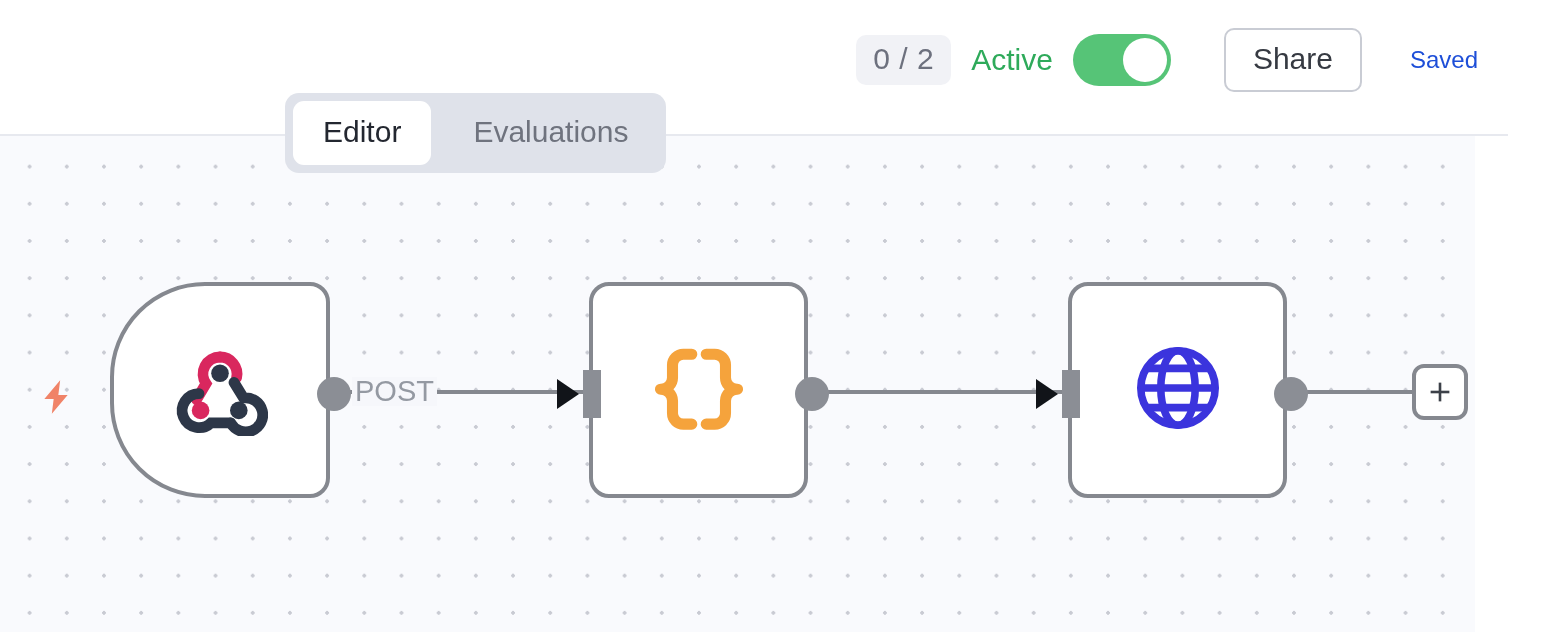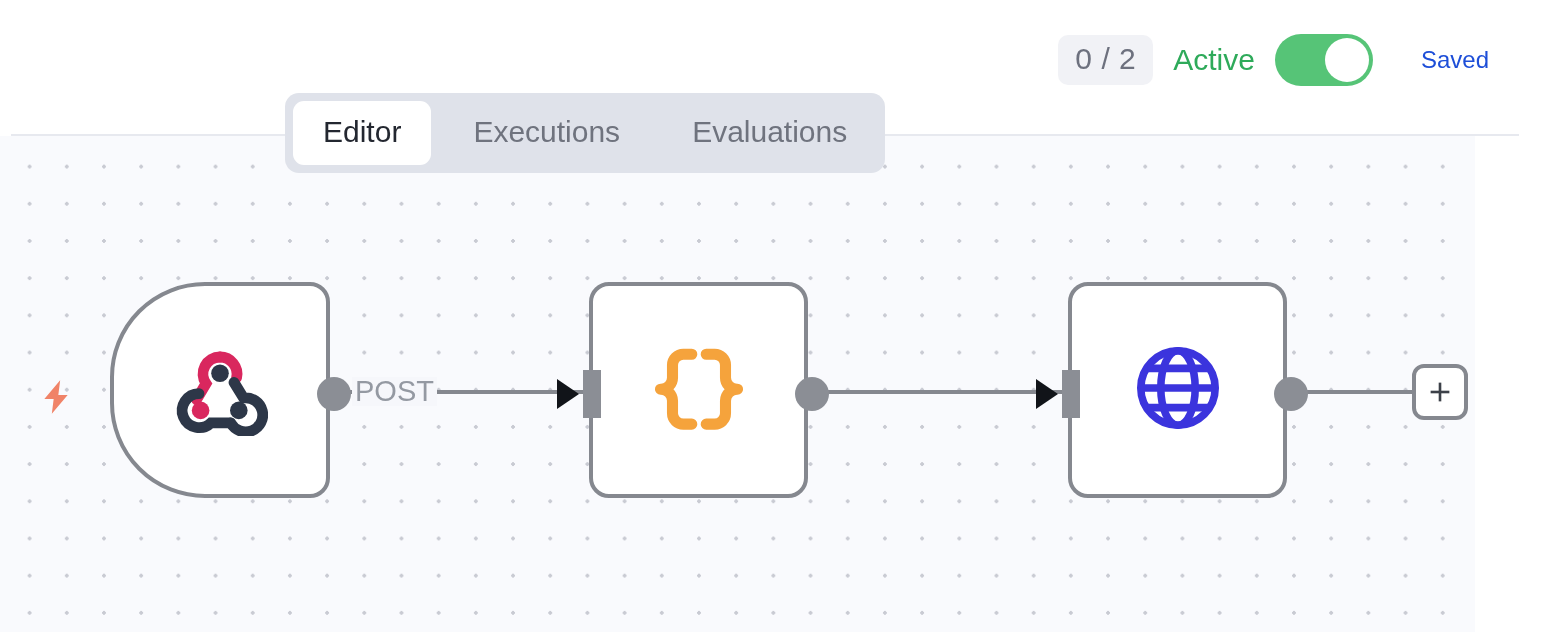--- a/index.html
+++ b/index.html
@@ -13,21 +13,21 @@
   #app {
     position: relative;
     width: 1562px;
     height: 632px;
     background: #ffffff;
   }
 
   
   .header {
     position: absolute;
-    left: 11px; top: 0;
+    left: 0; top: 0;
     width: 1508px;
     height: 136px;
     background: #ffffff;
     border-bottom: 2px solid #e7e9ef;
     z-index: 5;
   }
   .header-right {
     position: absolute;
     right: 30px;
     top: 0;
@@ -208,28 +208,28 @@
     <div class="header-right">
 
       <div class="count-badge">0 / 2</div>
 
       <div class="active-label">Active</div>
 
       <div class="toggle">
         <div class="toggle-knob"></div>
       </div>
 
+      <button class="share-btn">Share</button>
 
       <div class="saved-label">Saved</div>
     </div>
   </div>
 
   <div class="tabs">
     <div class="tab active">Editor</div>
-    <div class="tab">Executions</div>
     <div class="tab">Evaluations</div>
   </div>
 
   <div class="canvas">
 
     <div class="bolt" style="left:36px; top:237px;">
       <svg width="40" height="48" viewBox="0 0 24 24">
         <path d="M14.5 2 L5 13.2 H10.6 L9.5 22 L19 10.8 H13.4 Z" fill="#f08368"></path>
       </svg>
     </div>

